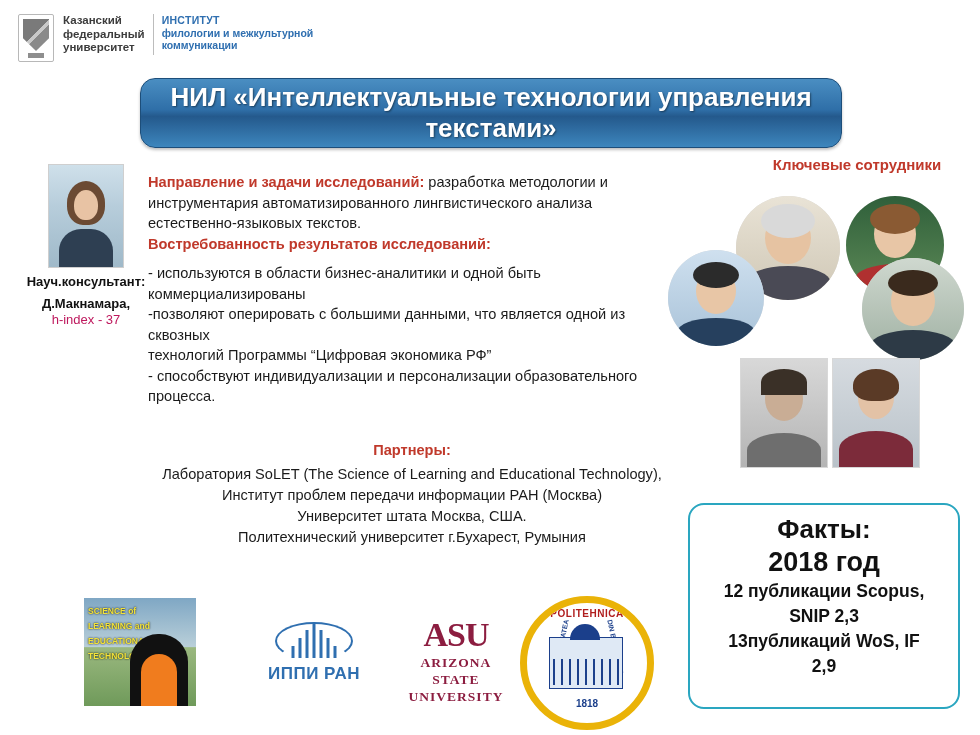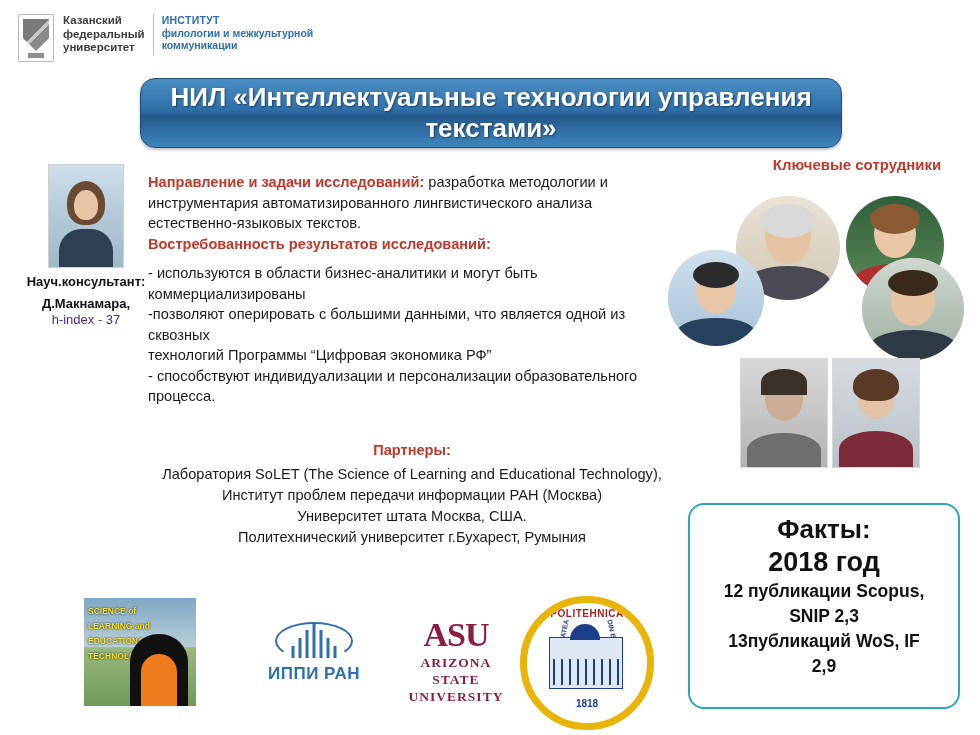--- a/index.html
+++ b/index.html
@@ -145,21 +145,21 @@
   }
   .consultant-name {
     margin-top: 6px;
     font-size: 13px;
     font-weight: bold;
     color: #111111;
     line-height: 16px;
   }
   .consultant-h {
     font-size: 13px;
-    color: #4c1d95;
+    color: #be185d;
     line-height: 16px;
   }
 
   
   .body-text {
     position: absolute;
     left: 148px;
     top: 172px;
     width: 510px;
     color: #1b1b1b;
@@ -476,21 +476,21 @@
     <div class="consultant-name">Д.Макнамара,</div>
     <div class="consultant-h">h-index - 37</div>
   </div>
 
   <div class="body-text">
     <p>
       <span class="hl">Направление и задачи исследований:</span><span> разработка методологии и инструментария автоматизированного лингвистического анализа естественно-языковых текстов.</span>
     </p>
     <p class="hl">Востребованность результатов исследований:</p>
     <div class="gap"></div>
-    <p>- используются в области бизнес-аналитики и могут быть коммерциализированы</p>
+    <p>- используются в области бизнес-аналитики и одной быть коммерциализированы</p>
     <p>-позволяют оперировать с большими данными, что является одной из сквозных</p>
     <p>технологий Программы “Цифровая экономика РФ”</p>
     <p>- способствуют индивидуализации и персонализации образовательного процесса.</p>
   </div>
 
   <div class="partners">
     <div class="head">Партнеры:</div>
     <div>Лаборатория SoLET (The Science of Learning and Educational Technology),</div>
     <div>Институт проблем передачи информации РАН (Москва)</div>
     <div>Университет штата Москва, США.</div>

